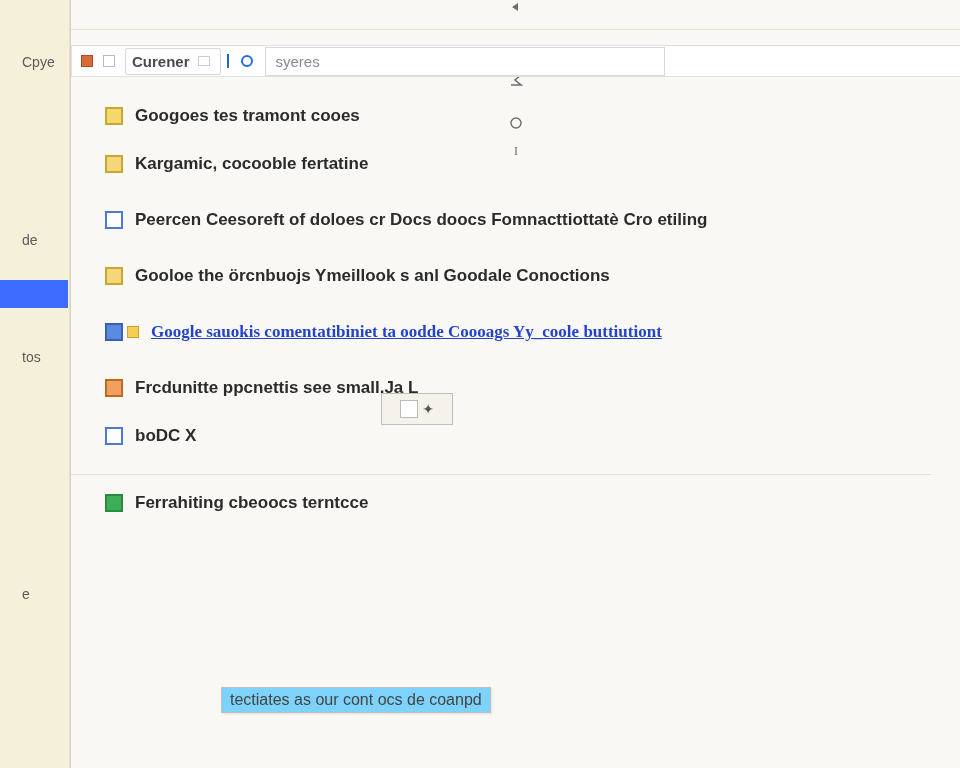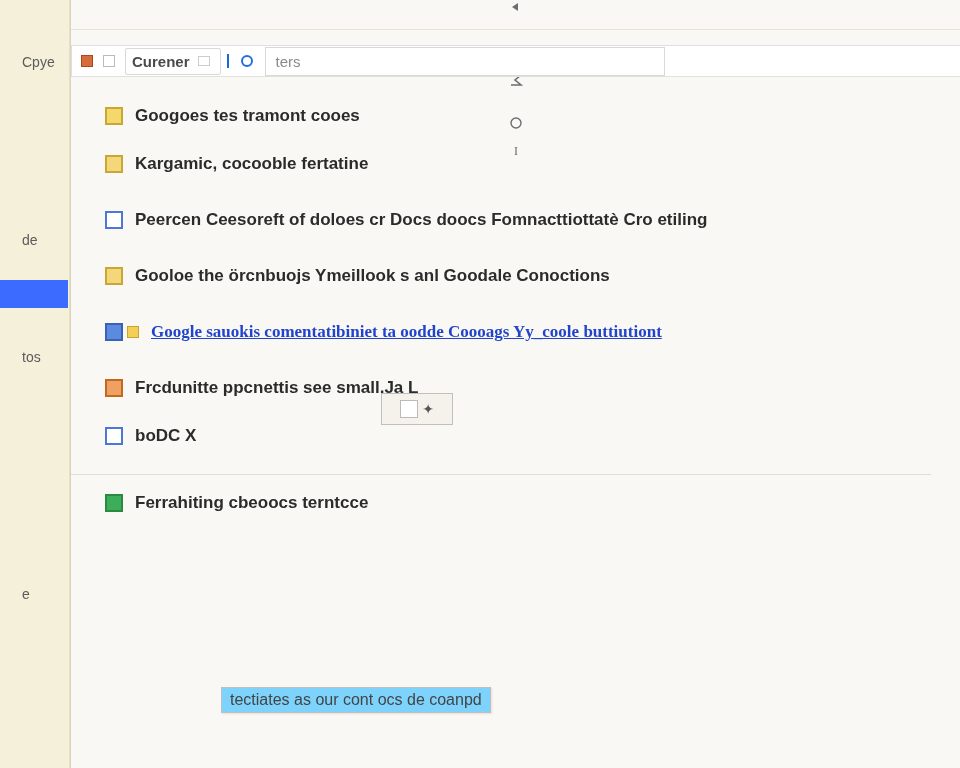--- a/index.html
+++ b/index.html
@@ -179,21 +179,21 @@
       <div class="pill">
         <span>Curener</span>
         <span class="ico mini" style="background:#fff;border-color:#ccc;width:10px;height:10px;"></span>
       </div>
       <span style="width:4px;height:14px;border:2px solid #1869d6;border-left:none;border-top:none;border-bottom:none;margin-left:-6px"></span>
       <span class="tb-icon">
         <svg width="14" height="14" viewBox="0 0 14 14">
             <circle cx="7" cy="7" r="5" fill="none" stroke="#1f6fe0" stroke-width="2"></circle>
           </svg>
       </span>
-      <div class="search">ters</div>
+      <div class="search">syeres</div>
     </div>
 
     <div class="list">
       <div class="item">
         <span class="ico yellow"></span>
         <span class="txt bold">Googoes tes tramont cooes</span>
       </div>
       <div class="item">
         <span class="ico yellow2"></span>
         <span class="txt bold">Kargamic, cocooble fertatine</span>

